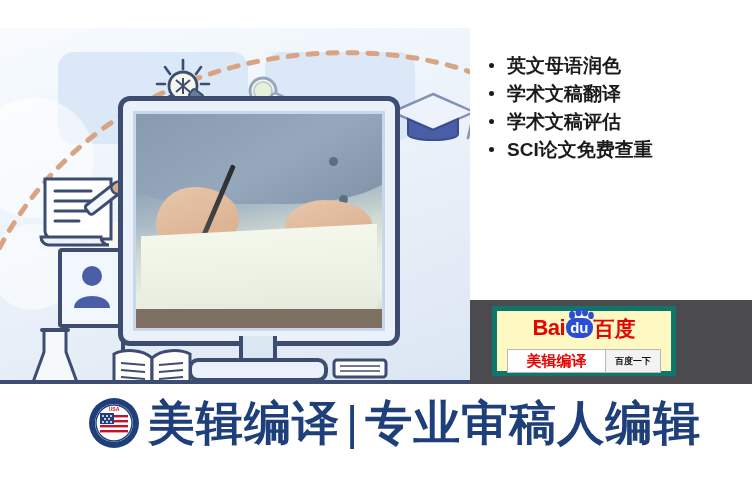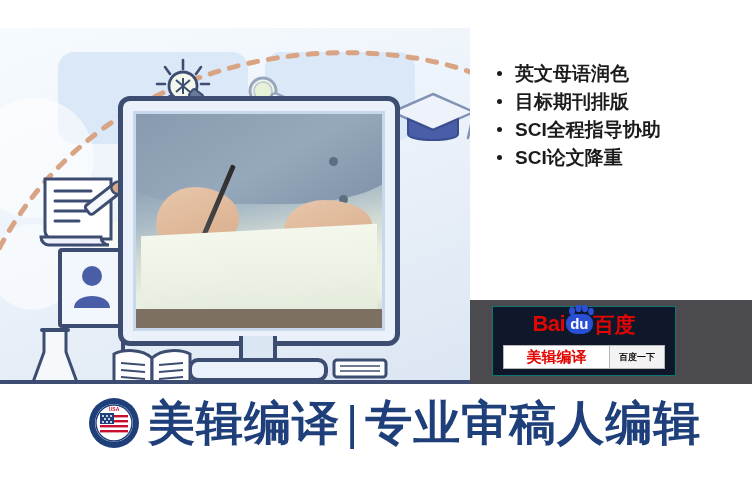--- a/index.html
+++ b/index.html
@@ -77,27 +77,27 @@
   }
   .bullets li{
     list-style:none;position:relative;
     font-size:19px;line-height:27px;font-weight:700;
     margin:0 0 1px 0;padding-left:20px;white-space:nowrap;
   }
   .bullets li:before{
     content:"";position:absolute;left:2px;top:11px;
     width:5px;height:5px;border-radius:50%;background:#1b1b1b;
   }
-  ul.bullets{margin:8px;padding:0;}
+  ul.bullets{margin:0;padding:0;}
 
   
   .darkband{position:absolute;left:470px;top:300px;width:282px;height:84px;background:#4b4b4f;}
   .baidu-box{
     position:absolute;left:492px;top:306px;width:184px;height:70px;
-    background:#0f172a;border:1px solid #0f766e;
+    background:#fef9c3;border:5px solid #0f766e;
     box-sizing:border-box;
   }
   .baidu-logo{
     position:absolute;left:0;right:0;top:6px;text-align:center;
     font-size:0;line-height:0;white-space:nowrap;
   }
   .bl-bai{font-family:"Liberation Sans",sans-serif;font-size:22px;line-height:22px;font-weight:700;color:#e10602;letter-spacing:-.5px;vertical-align:middle;}
   .bl-du-wrap{position:relative;display:inline-block;vertical-align:middle;margin:0 1px;}
   .bl-du{display:inline-block;background:#2b4fd4;color:#fff;font-size:15px;line-height:17px;font-weight:700;
     padding:1px 4px 2px;border-radius:9px 9px 10px 10px;font-family:"Liberation Sans",sans-serif;}
@@ -257,23 +257,23 @@
         <line x1="10" y1="30" x2="50" y2="30"></line>
           <line x1="10" y1="35" x2="50" y2="35"></line>
       </g>
     </svg>
 
     <div class="ground"></div>
   </div>
 
   <ul class="bullets">
     <li>英文母语润色</li>
-    <li>目标期刊排版</li>
-    <li>SCI全程指导协助</li>
-    <li>SCI论文降重</li>
+    <li>学术文稿翻译</li>
+    <li>学术文稿评估</li>
+    <li>SCI论文免费查重</li>
   </ul>
 
   <div class="darkband"></div>
 
   <div class="baidu-box">
     <div class="baidu-logo">
       <span class="bl-bai">Bai</span><span class="bl-du-wrap"><svg class="paw" viewBox="0 0 26 10">
             <ellipse cx="4" cy="6" rx="3" ry="4" fill="#2b4fd4"></ellipse>
             <ellipse cx="10.5" cy="3.2" rx="3" ry="4" fill="#2b4fd4"></ellipse>
             <ellipse cx="17" cy="3.2" rx="3" ry="4" fill="#2b4fd4"></ellipse>

